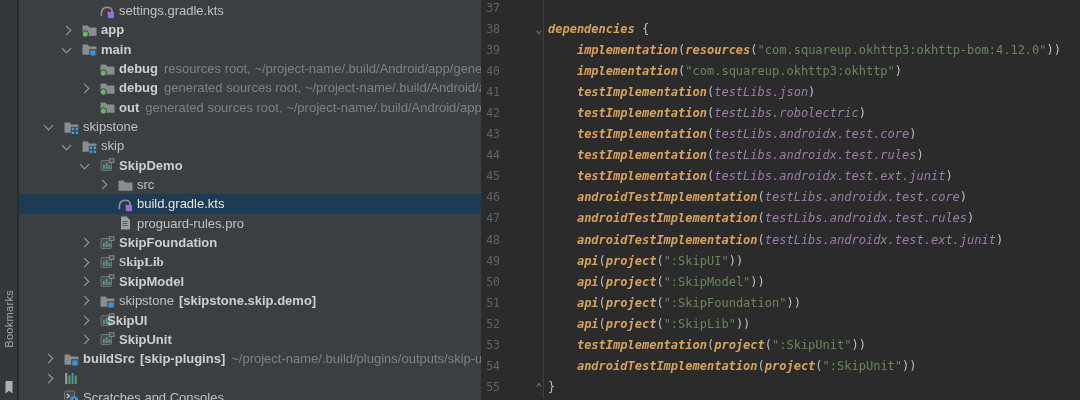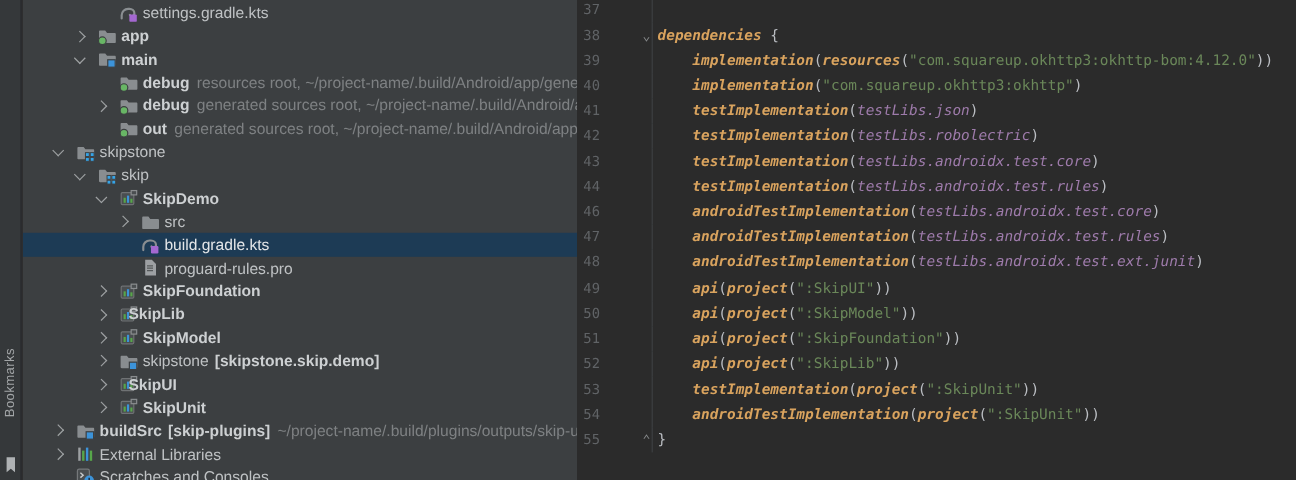--- a/index.html
+++ b/index.html
@@ -203,21 +203,21 @@
         <span class="chev closed" style="left: 62px;"></span>
         <span class="icn" style="left: 80px;">
           <svg viewBox="0 0 16 16" xmlns="http://www.w3.org/2000/svg">
             <rect x="2" y="3.5" width="10.5" height="10" rx="1" fill="#4A4E50" stroke="#6F7274"></rect>
             <rect x="4" y="7.8" width="1.8" height="4.2" fill="#57A64A"></rect>
             <rect x="6.8" y="6" width="1.8" height="6" fill="#3C93D9"></rect>
             <rect x="9.6" y="8.6" width="1.8" height="3.4" fill="#57A64A"></rect>
             <rect x="10.3" y="1.8" width="4.6" height="3.6" fill="#4A4E50" stroke="#8A8D8F"></rect>
           </svg>
         </span>
-        <span class="lbl b" style="left: 88px;">SkipLib</span>
+        <span class="lbl b" style="left: 100px; font-family: Liberation Serif, serif;">SkipLib</span>
       </div>
       <div class="row">
         <span class="chev closed" style="left: 62px;"></span>
         <span class="icn" style="left: 80px;">
           <svg viewBox="0 0 16 16" xmlns="http://www.w3.org/2000/svg">
             <rect x="2" y="3.5" width="10.5" height="10" rx="1" fill="#4A4E50" stroke="#6F7274"></rect>
             <rect x="4" y="7.8" width="1.8" height="4.2" fill="#57A64A"></rect>
             <rect x="6.8" y="6" width="1.8" height="6" fill="#3C93D9"></rect>
             <rect x="9.6" y="8.6" width="1.8" height="3.4" fill="#57A64A"></rect>
             <rect x="10.3" y="1.8" width="4.6" height="3.6" fill="#4A4E50" stroke="#8A8D8F"></rect>
@@ -274,21 +274,20 @@
       <div class="row">
         <span class="chev closed" style="left: 26px;"></span>
         <span class="icn" style="left: 44px;">
           <svg viewBox="0 0 16 16" xmlns="http://www.w3.org/2000/svg">
             <rect x="2.2" y="3" width="2" height="11" fill="#9DA0A3"></rect>
             <rect x="5.4" y="5.5" width="2" height="8.5" fill="#57A64A"></rect>
             <rect x="8.6" y="3" width="2" height="11" fill="#3C93D9"></rect>
             <rect x="11.8" y="5.5" width="2" height="8.5" fill="#57A64A"></rect>
           </svg>
         </span>
-        <span class="lbl" style="left: 64px;">External Libraries</span>
       </div>
       <div class="row">
         <span class="icn" style="left: 44px;">
           <svg viewBox="0 0 16 16" xmlns="http://www.w3.org/2000/svg">
             <rect x="1.5" y="2" width="10" height="10" rx="1.5" fill="#4A4E50" stroke="#75787A"></rect>
             <path d="M4 5l2.3 2L4 9" stroke="#C6C9CB" stroke-width="1.2" fill="none"></path>
             <circle cx="11.3" cy="11.3" r="4" fill="#3C93D9"></circle>
             <path d="M11.3 9.2v2.3l1.6 1" stroke="#1B2630" stroke-width="1.2" fill="none"></path>
           </svg>
         </span>
@@ -333,20 +332,25 @@
           <span class="lnum">43</span>
           <span class="lfold"></span>
           <span class="lcode"><span class="pl">    </span><span class="fn">testImplementation</span><span class="pl">(</span><span class="pr">testLibs.androidx.test.core</span><span class="pl">)</span></span>
         </div>
         <div class="eline">
           <span class="lnum">44</span>
           <span class="lfold"></span>
           <span class="lcode"><span class="pl">    </span><span class="fn">testImplementation</span><span class="pl">(</span><span class="pr">testLibs.androidx.test.rules</span><span class="pl">)</span></span>
         </div>
         <div class="eline">
+          <span class="lnum">45</span>
+          <span class="lfold"></span>
+          <span class="lcode"><span class="pl">    </span><span class="fn">testImplementation</span><span class="pl">(</span><span class="pr">testLibs.androidx.test.ext.junit</span><span class="pl">)</span></span>
+        </div>
+        <div class="eline">
           <span class="lnum">46</span>
           <span class="lfold"></span>
           <span class="lcode"><span class="pl">    </span><span class="fn">androidTestImplementation</span><span class="pl">(</span><span class="pr">testLibs.androidx.test.core</span><span class="pl">)</span></span>
         </div>
         <div class="eline">
           <span class="lnum">47</span>
           <span class="lfold"></span>
           <span class="lcode"><span class="pl">    </span><span class="fn">androidTestImplementation</span><span class="pl">(</span><span class="pr">testLibs.androidx.test.rules</span><span class="pl">)</span></span>
         </div>
         <div class="eline">

